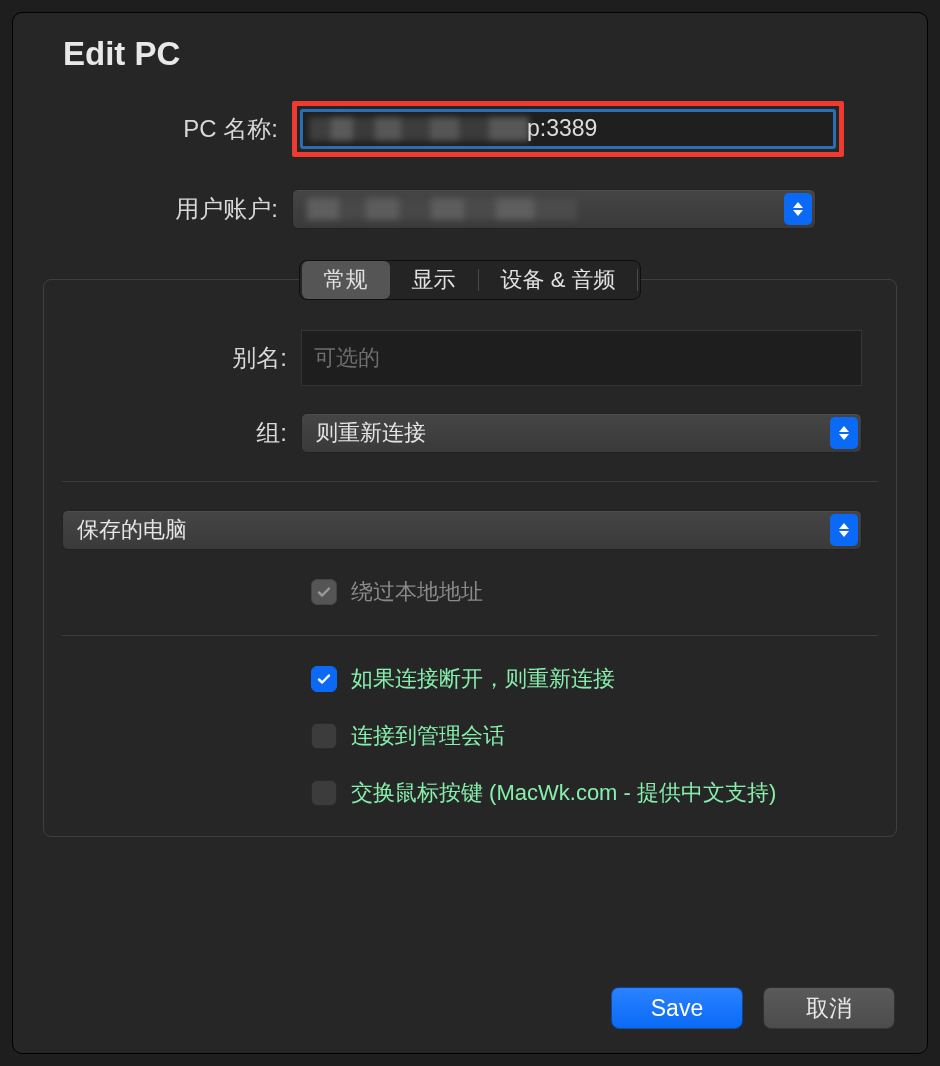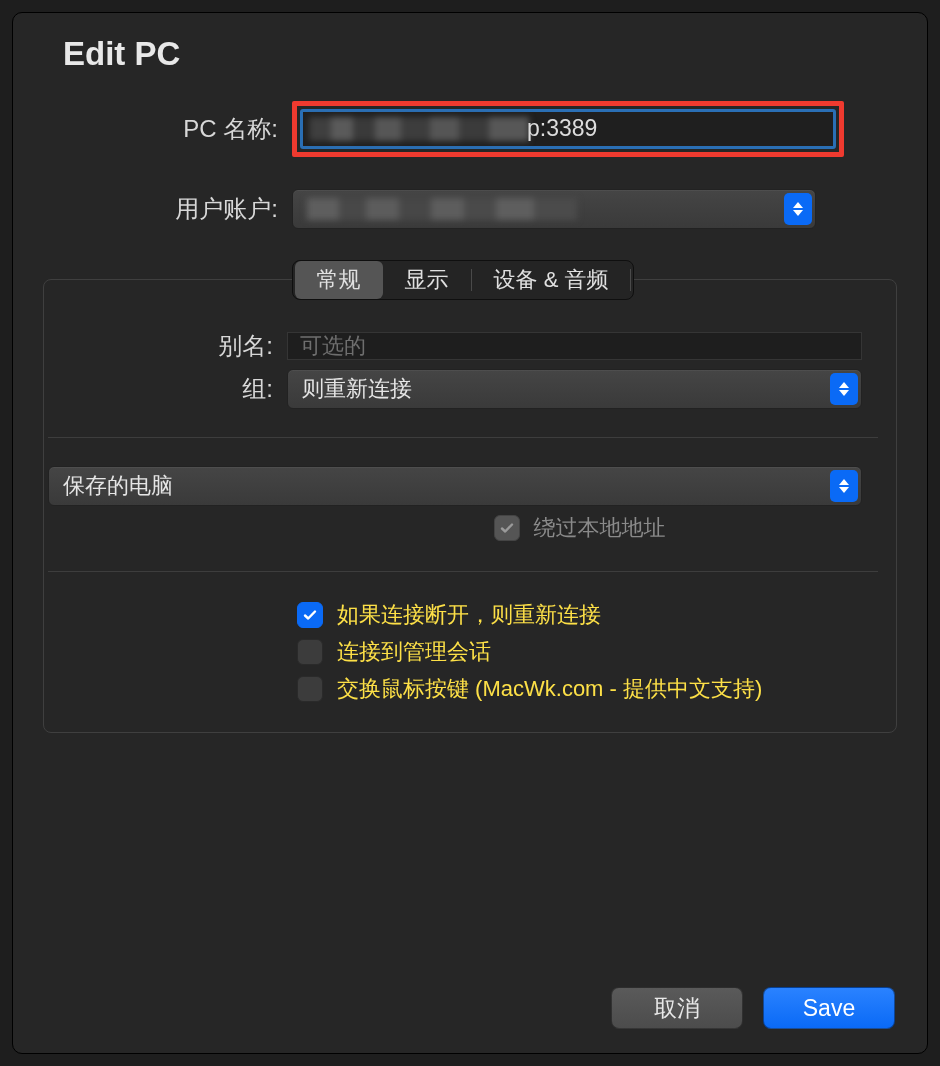--- a/index.html
+++ b/index.html
@@ -161,21 +161,21 @@
         #5d5d5d 46%, #5d5d5d 58%,
         #4a4a4a 58%, #4a4a4a 70%,
         #5e5e5e 70%, #5e5e5e 84%,
         #4b4b4b 84%, #4b4b4b 100%);
       filter: blur(3px);
     }
 
     .tab-pane {
       border: 1px solid #3f3f3f;
       border-radius: 8px;
-      padding: 0 18px 18px 4px;
+      padding: 0 18px 18px 18px;
       position: relative;
       flex: 0 0 auto;
     }
 
     .tab-bar {
       display: flex;
       background: #242424;
       border: 1px solid #0f0f0f;
       border-radius: 8px;
       width: fit-content;
@@ -200,47 +200,47 @@
     .inner-label {
       width: 225px;
       flex: 0 0 225px;
       text-align: right;
       color: #d8d8d8;
       font-size: 24px;
     }
 
     .text-input {
       flex: 1;
-      height: 28px;
+      height: 56px;
       background: #1e1e1e;
       border: 1px solid #353535;
       border-radius: 0;
       color: #e0e0e0;
       font-size: 22px;
       padding: 0 12px;
     }
     .text-input::placeholder { color: #6e6e6e; }
 
     .section {
       display:flex;
       flex-direction:column;
-      gap:7px;
+      gap:27px;
       padding: 0 16px 28px 0;
     }
     .section + .section { border-top:1px solid #3d3d3d; padding-top:28px; }
 
     .chk-row {
       display: flex;
       align-items: center;
       gap: 14px;
       margin-left: 249px;
       font-size: 22px;
-      color: #fde047;
-    }
-    .chk-row.dim{ color:#8a8a8a;justify-content:center; }
+      color: #86efac;
+    }
+    .chk-row.dim{ color:#8a8a8a; }
 
     .checkbox {
       width: 26px;
       height: 26px;
       border-radius: 6px;
       background: #3c3c3c;
       border: 1px solid #2a2a2a;
       display: flex;
       align-items: center;
       justify-content: center;
@@ -350,16 +350,16 @@
         <span>连接到管理会话</span>
       </div>
       <div class="chk-row">
         <div class="checkbox"></div>
         <span>交换鼠标按键 (MacWk.com - 提供中文支持)</span>
       </div>
     </div>
   </div>
 
   <div class="footer">
+    <div class="btn primary">Save</div>
     <div class="btn secondary">取消</div>
-    <div class="btn primary">Save</div>
   </div>
 </div>
 
 </body></html>

